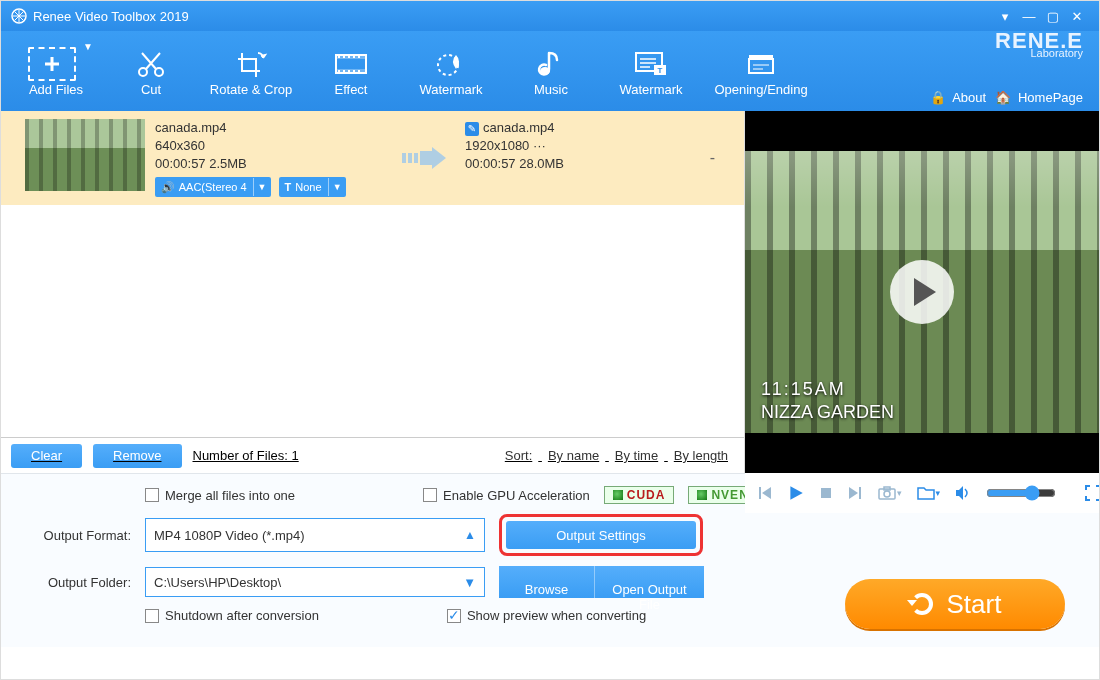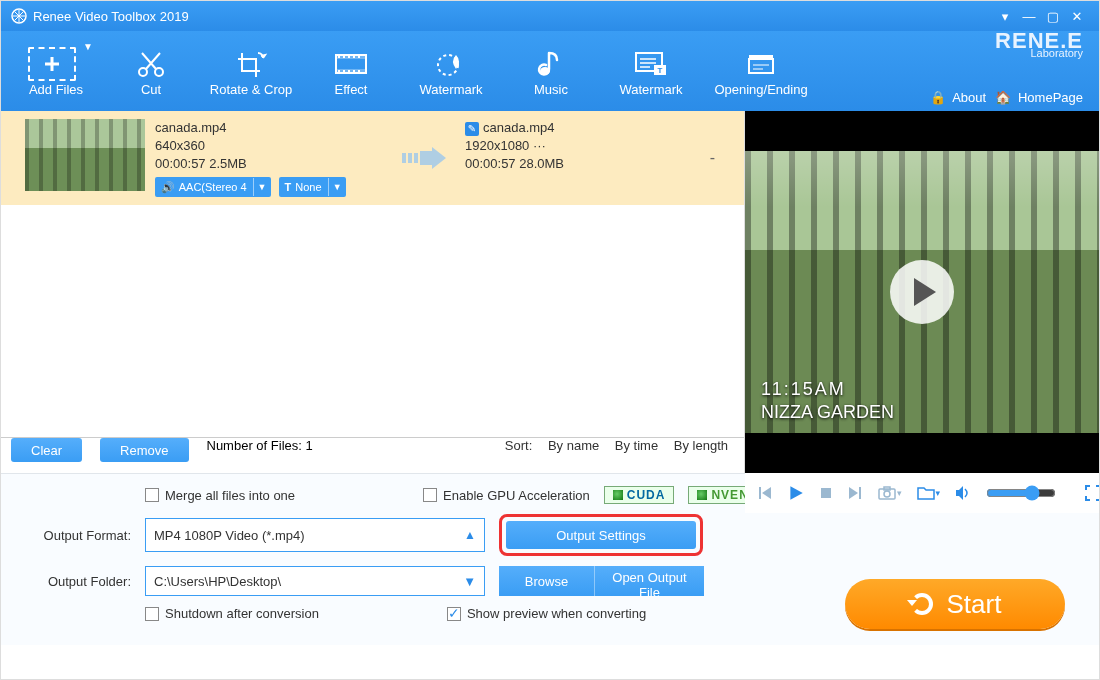--- a/index.html
+++ b/index.html
@@ -41,23 +41,23 @@
 .dstinfo .dsticon { display:inline-block; width:14px; height:14px; background:#2b8ce8; color:#fff; font-size:10px; text-align:center; line-height:14px; margin-right:4px; border-radius:2px;}
 
 .pill-row { display:flex; gap:8px; margin-top:4px;}
 .pill { height:20px; display:flex; align-items:center; background:#3a9df4; color:#fff; font-size:11px; border-radius:2px;}
 .pill .pbody { padding:0 6px; display:flex; align-items:center; gap:4px;}
 .pill .pdd { width:18px; border-left:1px solid rgba(255,255,255,.5); text-align:center; font-size:9px;}
 .dash-col { flex:1; text-align:center; align-self:center; color:#666;}
 
 .rest-list { flex:1; }
 
-.list-footer { height: 36px; border-top:1px solid #ccc; display:flex; padding:0 10px; gap:18px; font-size:13px; }
+.list-footer { height: 36px; border-top:1px solid #ccc; display:flex; align-items:center; padding:0 10px; gap:11px; font-size:13px;text-decoration:underline; }
 .bluebtn { background: linear-gradient(#55aefb,#3a9df4); color:#fff; border:none; height:24px; padding:0 20px; border-radius:3px; font-size:13px; cursor:pointer; }
-.bluebtn.sm { padding:4px 12px; }
+.bluebtn.sm { padding:16px 12px; }
 .list-footer .spacer{flex:1;}
 .sort-group span{ margin:0 6px; cursor:pointer; color:#333;}
 .sort-label{color:#333;}
 
 .preview-img { flex:1; position:relative; background:#000;}
 .preview-img .pimg { position:absolute; left:0; right:0; top:40px; bottom:40px; background:
   linear-gradient(rgba(255,255,255,.2), transparent 20%),
   repeating-linear-gradient(90deg, rgba(0,0,0,.35) 0 6px, transparent 6px 22px),
   linear-gradient(#a9c696 0 35%, #6c8a54 35% 100%); }
 .playbtn { position:absolute; left:50%; top:50%; width:64px; height:64px; margin:-32px 0 0 -32px; border-radius:50%; background:rgba(255,255,255,.85); display:flex; align-items:center; justify-content:center;}
@@ -71,21 +71,21 @@
 .player-controls .pc.dim { color:#9bb8d0; }
 .player-controls input[type=range]{ width:70px; accent-color:#3a9df4;}
 .player-controls .gap { flex:1; }
 
 .bottom { padding: 12px 20px 14px 20px; background:#f9fcff; border-top:1px solid #e1e6eb; }
 .row { display:flex; align-items:center; gap:14px; margin-bottom:10px; font-size:13px; color:#333;}
 .row .lbl { width:110px; text-align:right; }
 .checkbox { display:flex; align-items:center; gap:6px;}
 .checkbox .box { width:14px; height:14px; border:1px solid #888; background:#fff; position:relative;}
 .checkbox.checked .box:before{content:"✓"; position:absolute; left:0; top:-3px; color:#2b8ce8; font-size:14px;}
-.gpu-badge { border:1px solid #7a7; padding:1px 8px; font-size:12px; color:#0369a1; background:#eaffea; font-weight:bold; letter-spacing:1px; display:inline-flex; align-items:center; gap:4px;}
+.gpu-badge { border:1px solid #7a7; padding:1px 8px; font-size:12px; color:#b91c1c; background:#eaffea; font-weight:bold; letter-spacing:1px; display:inline-flex; align-items:center; gap:4px;}
 .gpu-badge.nv{ color:#493; }
 .gpu-badge .dot{ width:10px; height:10px; background:radial-gradient(circle at 40% 40%, #6c6, #171);}
 
 .combo { height:30px; border:1px solid #3a9df4; background:#fff; display:flex; align-items:center; padding:16px 8px; position:relative;}
 .combo.lg { width:340px; }
 .combo .caret { margin-left:auto; color:#2b8ce8; font-size:12px;}
 .txtfield { height:30px; border:1px solid #3a9df4; background:#fff; padding:0 8px; width:340px; display:flex; align-items:center;}
 
 .output-settings-wrap { border:3px solid #e33; border-radius:8px; padding:4px; }
 .browse-group { display:flex;}

